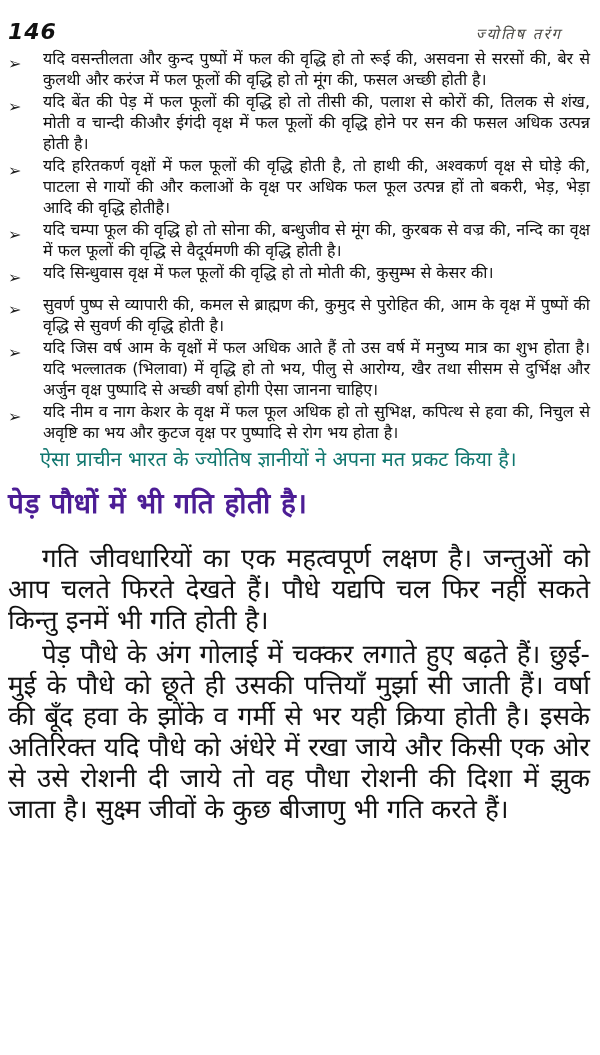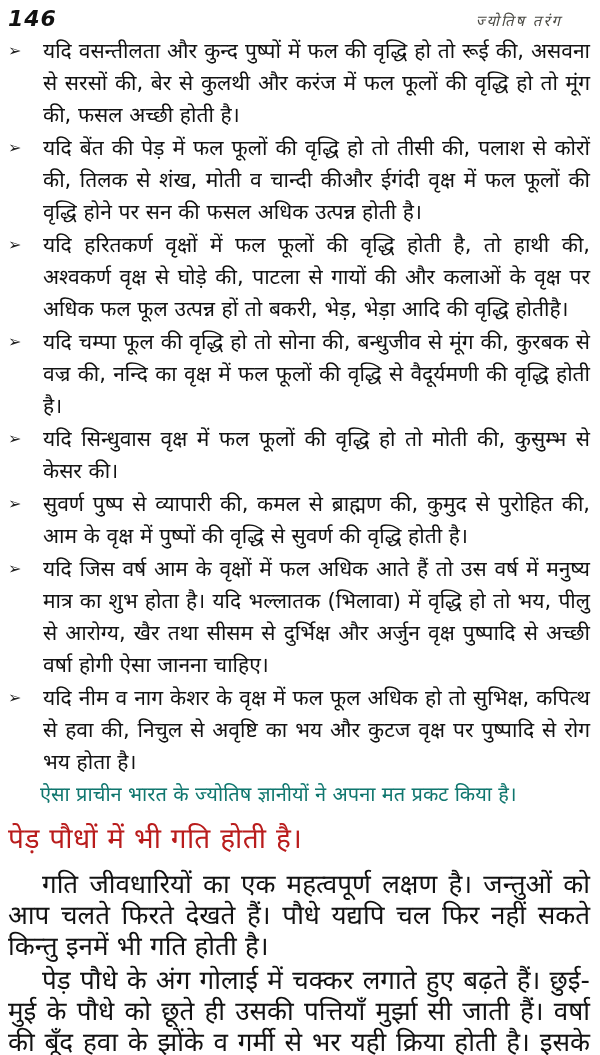--- a/index.html
+++ b/index.html
@@ -11,21 +11,21 @@
     width: 600px;
     height: 1055px;
     overflow: hidden;
     color: #141414;
     font-family: "DejaVu Sans", sans-serif;
   }
   .page {
     box-sizing: border-box;
     width: 600px;
     height: 849px;
-    padding: 6px 10px 0 8px;
+    padding: 19px 10px 0 8px;
     background: #ffffff;
   }
   .header-row {
     display: flex;
     justify-content: space-between;
     align-items: baseline;
     margin-bottom: 4px;
   }
   .page-number {
     font-size: 22px;
@@ -55,38 +55,38 @@
   .bullet-marker {
     flex: none;
     width: 35px;
     font-size: 16px;
     line-height: 30px;
     padding-top: 1px;
     color: #222;
   }
   .bullet-text {
     flex: 1;
-    font-size: 21px;
-    line-height: 32px;
+    font-size: 16px;
+    line-height: 21px;
     text-align: justify;
     color: #121212;
   }
   .closing-paragraph {
     margin: 1px 0 0 0;
     font-size: 20px;
     line-height: 31px;
     text-indent: 32px;
     text-align: justify;
     color: #0f766e;
   }
   .section-heading {
-    margin: 8px 0 13px 0;
+    margin: 8px 0 22px 0;
     font-size: 28px;
-    font-weight: normal;
-    color: #b91c1c;
+    font-weight: bold;
+    color: #4c1d95;
     letter-spacing: 0.5px;
   }
   .body-paragraph {
     margin: 0 0 3px 0;
     font-size: 26px;
     line-height: 31px;
     text-indent: 34px;
     text-align: justify;
     color: #121212;
   }

